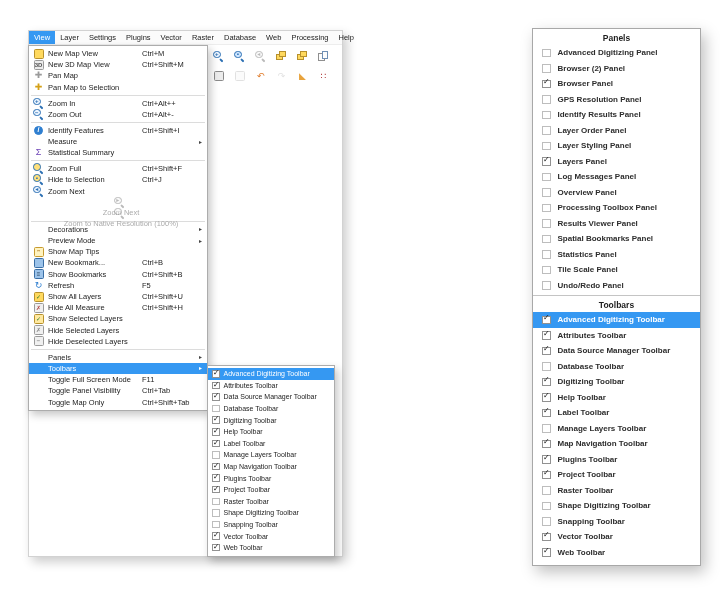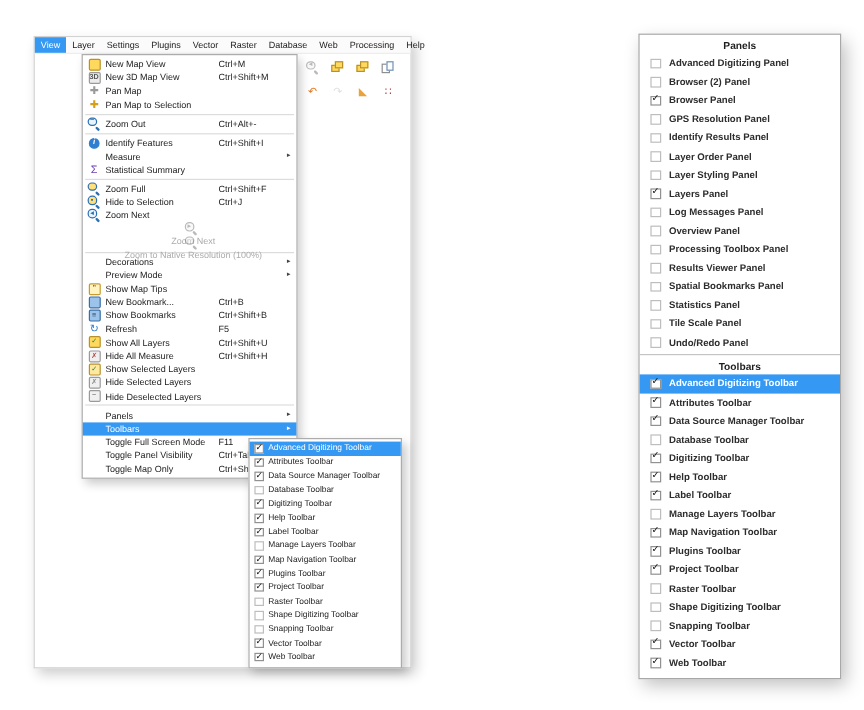--- a/index.html
+++ b/index.html
@@ -18,21 +18,21 @@
   .mb-item.selected { background:#3598f2; color:#fff; }
 
   
   .toolbar-area { position:absolute; left:156px; top:15px; right:2px; height:42px; }
   .trow { display:flex; align-items:center; height:20px; gap:4px; padding-left:4px; }
   .tbtn { width:17px; height:17px; display:flex; align-items:center; justify-content:center; }
 
   
   .dropdown { position:absolute; left:-1px; top:14px; width:180px;
     background:#fff; border:1px solid #acacac; box-shadow:3px 4px 8px rgba(0,0,0,.22);
-    padding:2px 0; z-index:5;margin-left:40px; }
+    padding:2px 0; z-index:5; }
   .mi { position:relative; height:11.2px; display:flex; align-items:center;
     font-size:7.5px; color:#1c1c1c; padding-left:3px; white-space:nowrap; }
   .mi .mi-ic { width:13px; flex:none; display:flex; justify-content:center; align-items:center; }
   .mi .mi-label { margin-left:3px; }
   .mi .mi-short { position:absolute; left:113px; }
   .mi .mi-arrow { position:absolute; right:4px; font-size:5px; color:#444; }
   .mi.disabled { color:#ababab;flex-direction:column; }
   .mi.disabled .ic { filter:grayscale(1) opacity(.45); }
   .mi.highlighted { background:#3598f2; color:#fff; }
   .mi.highlighted .mi-arrow { color:#fff; }
@@ -195,20 +195,30 @@
         <div class="mi">
           <span class="mi-ic">
             <span class="ic g" style="color: rgb(212, 160, 23);">✚</span>
           </span>
           <span class="mi-label">Pan Map to Selection</span>
         </div>
         <div class="menu-sep"></div>
         <div class="mi">
           <span class="mi-ic">
             <span class="ic mag">
+              <span class="lens" style="border: 1.4px solid rgb(43, 111, 179); background: rgb(234, 244, 255); color: rgb(43, 111, 179);">+</span>
+              <span class="handle" style="background: rgb(43, 111, 179);"></span>
+            </span>
+          </span>
+          <span class="mi-label">Zoom In</span>
+          <span class="mi-short">Ctrl+Alt++</span>
+        </div>
+        <div class="mi">
+          <span class="mi-ic">
+            <span class="ic mag">
               <span class="lens" style="border: 1.4px solid rgb(43, 111, 179); background: rgb(234, 244, 255); color: rgb(43, 111, 179);">−</span>
               <span class="handle" style="background: rgb(43, 111, 179);"></span>
             </span>
           </span>
           <span class="mi-label">Zoom Out</span>
           <span class="mi-short">Ctrl+Alt+-</span>
         </div>
         <div class="menu-sep"></div>
         <div class="mi">
           <span class="mi-ic">

